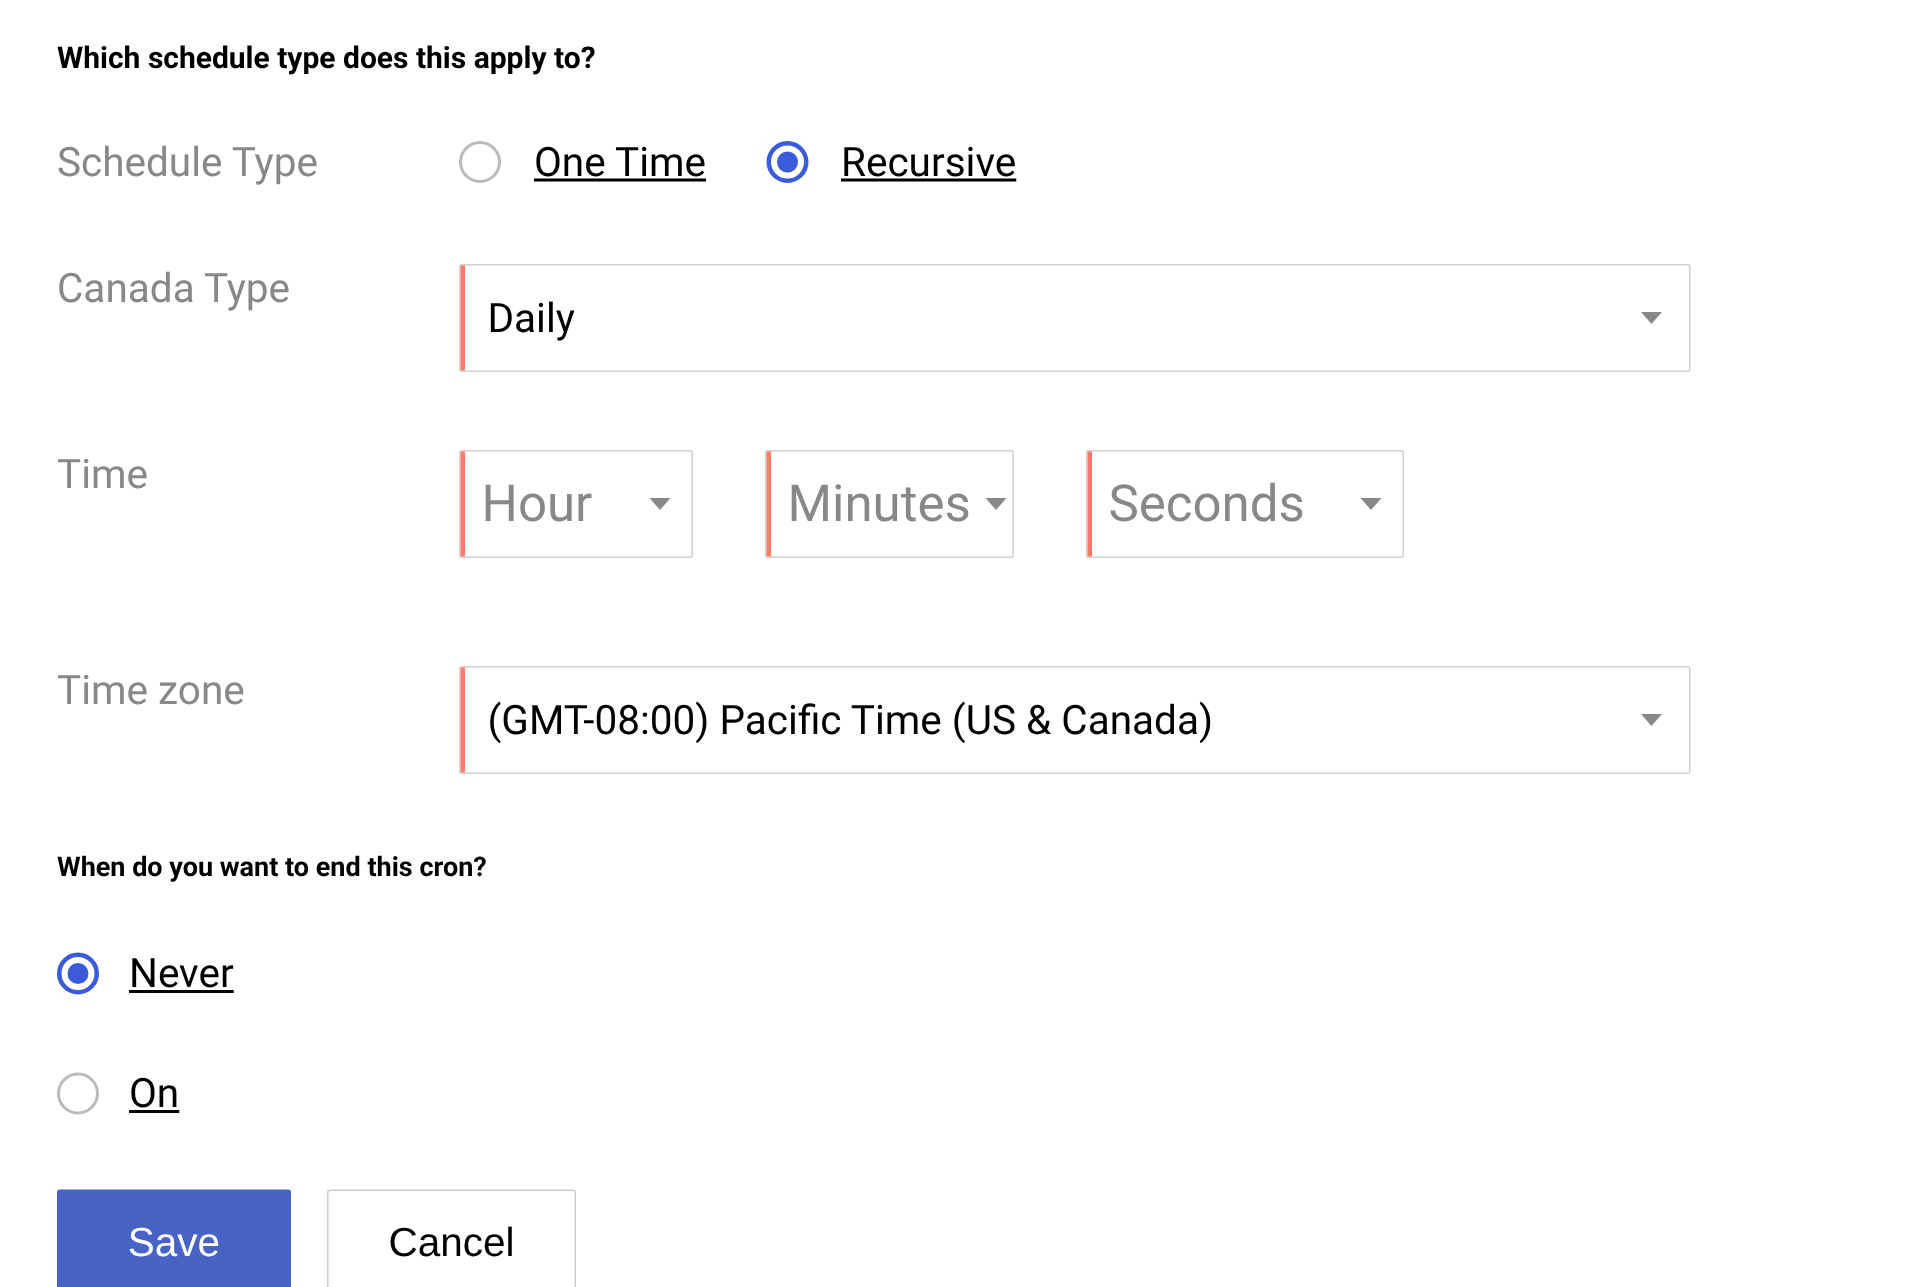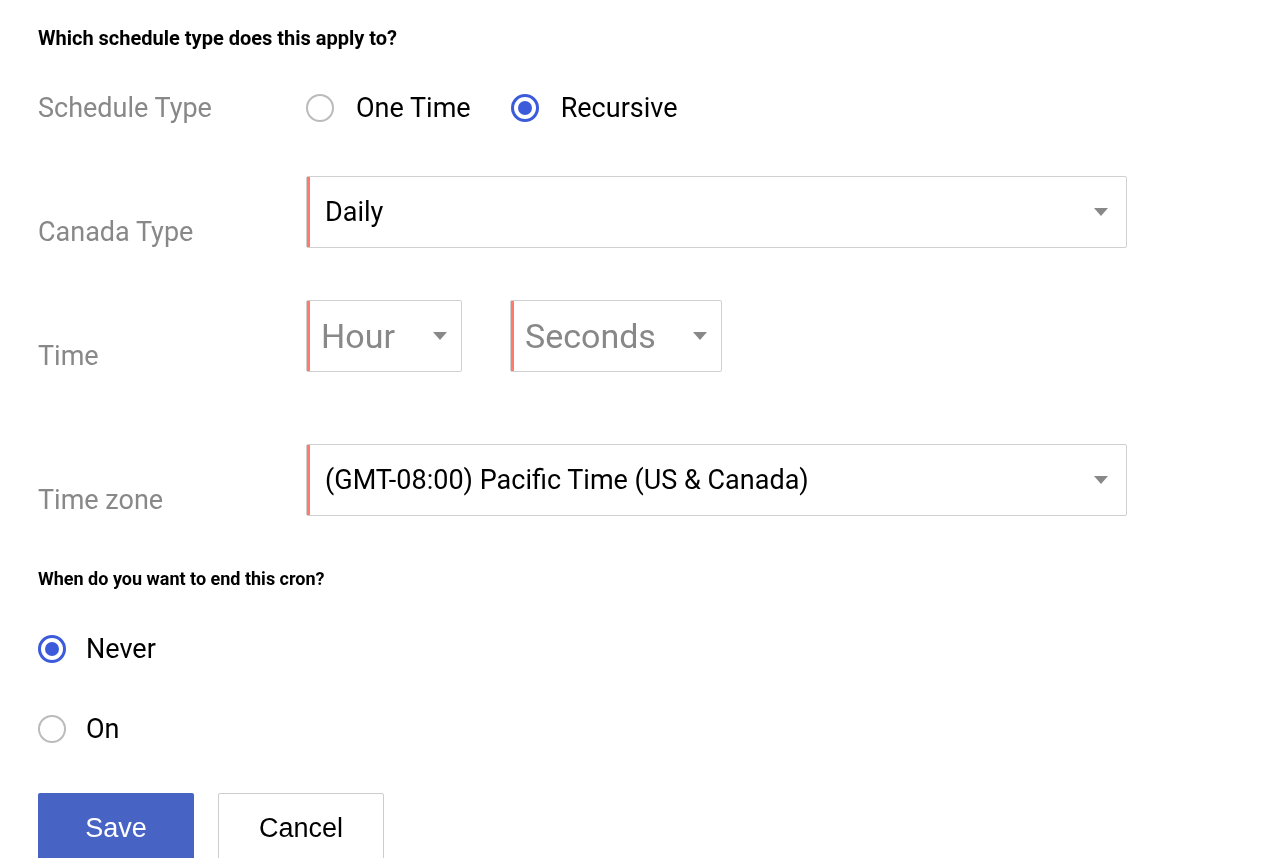--- a/index.html
+++ b/index.html
@@ -15,21 +15,21 @@
       width: 1278px;
     }
     .section-title {
       font-size: 20px;
       font-weight: 700;
       color: #000;
       margin-bottom: 42px;
     }
     .form-row {
       display: flex;
-      align-items: flex-end;
+      align-items: flex-start;
       margin-bottom: 52px;
       margin-top: 35px;
     }
     .form-row.time-row {
       margin-bottom: 72px;
     }
     .form-label {
       font-size: 27px;
       color: #888;
       width: 268px;
@@ -61,20 +61,21 @@
     }
     .radio-dot {
       width: 14px;
       height: 14px;
       border-radius: 50%;
       background: #3b5bdb;
     }
     .radio-label {
       font-size: 27px;
       color: #000;
+      text-decoration: underline;
     }
     .select-box {
       position: relative;
       border: 1px solid #d0d0d0;
       border-radius: 2px;
       background: #fff;
       display: flex;
       align-items: center;
       padding: 16px 18px;
       height: 72px;
@@ -200,20 +201,24 @@
     </div>
   </div>
 
   <div class="form-row time-row">
     <div class="form-label">Time</div>
     <div class="time-selects">
       <div class="select-box select-small">
         <div class="select-placeholder">Hour</div>
         <div class="caret"></div>
       </div>
+      <div class="select-box select-med">
+        <div class="select-placeholder">Minutes</div>
+        <div class="caret"></div>
+      </div>
       <div class="select-box select-med2">
         <div class="select-placeholder">Seconds</div>
         <div class="caret"></div>
       </div>
     </div>
   </div>
 
   <div class="form-row">
     <div class="form-label">Time zone</div>
     <div class="select-box select-wide">

